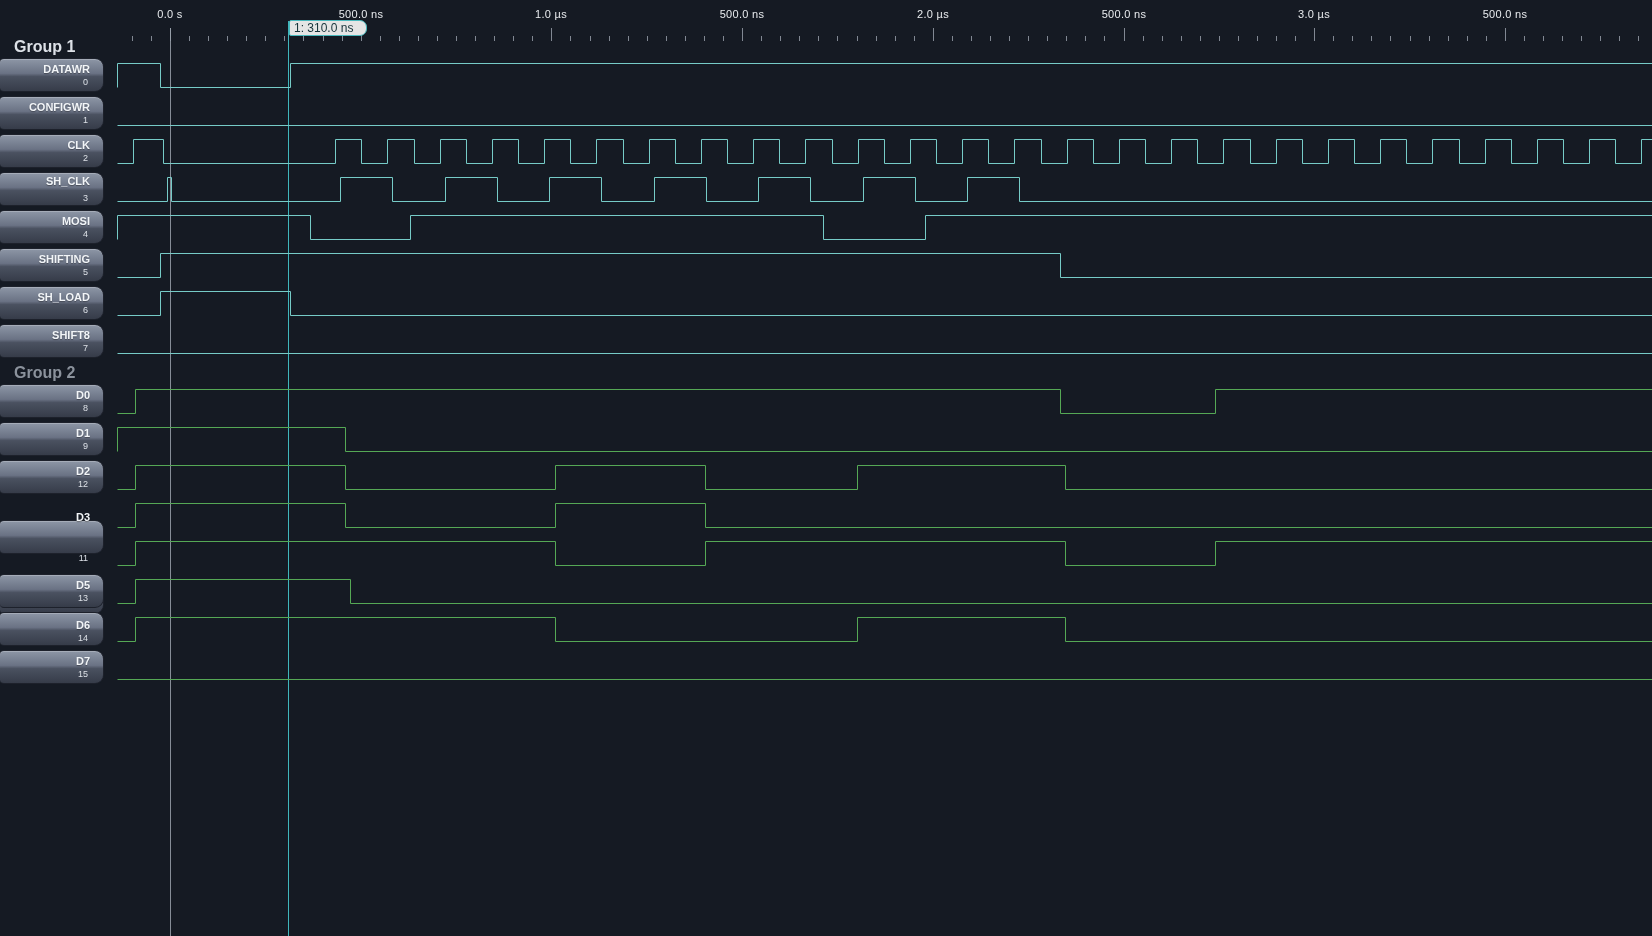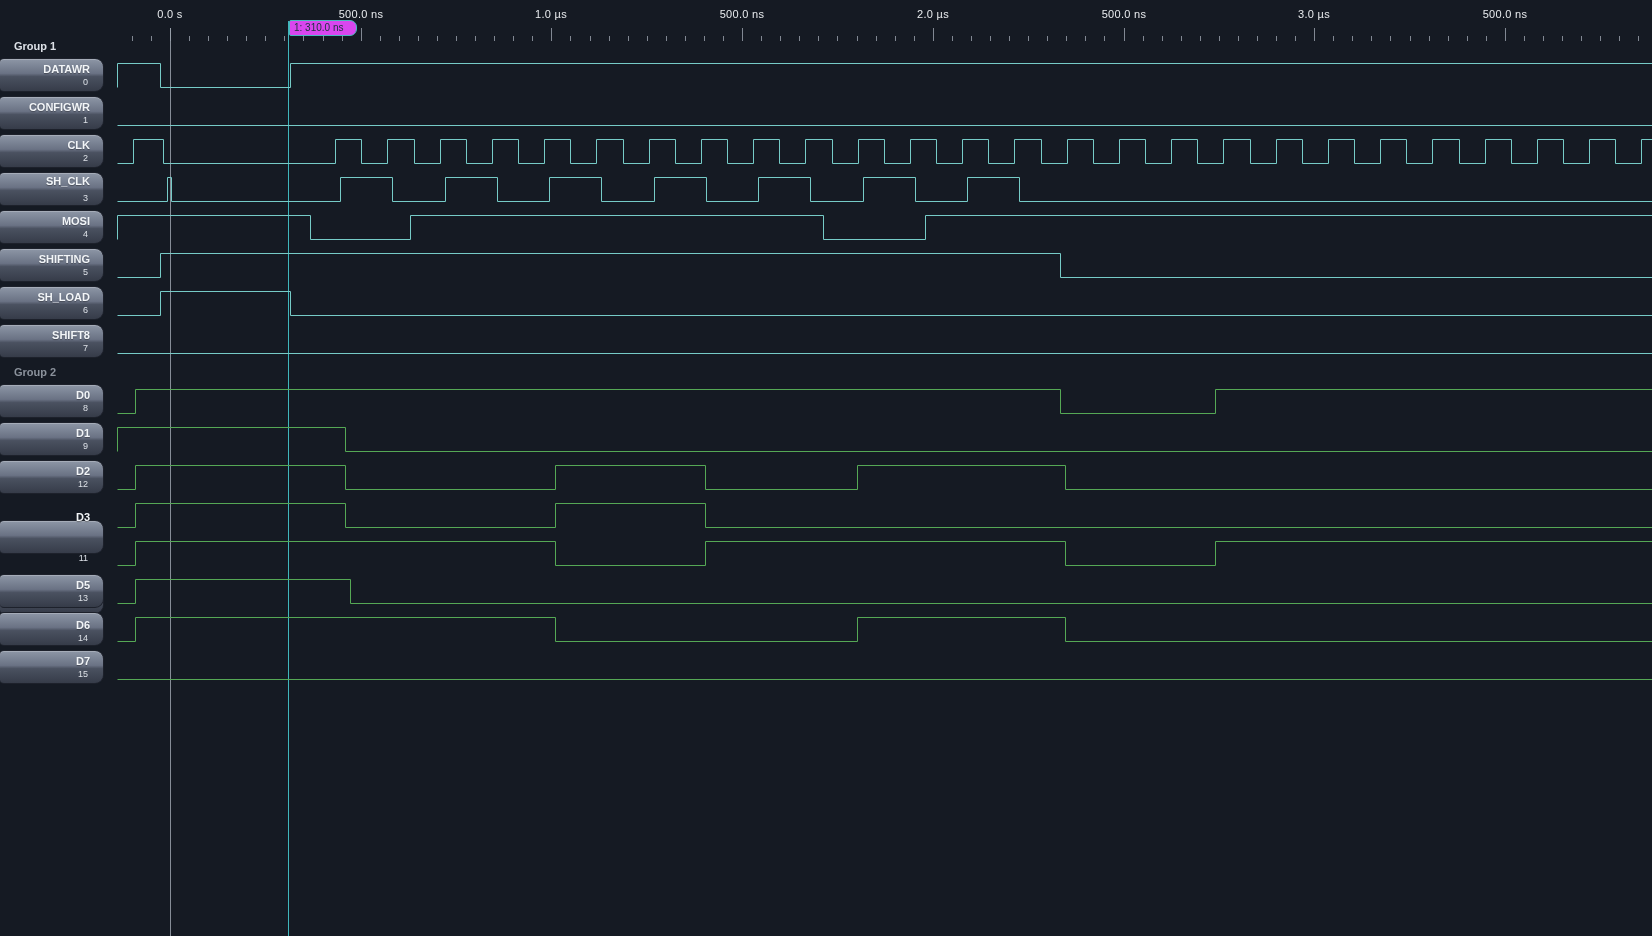--- a/index.html
+++ b/index.html
@@ -2,33 +2,33 @@
 <html><head>
 <meta charset="utf-8">
 <style>
   html,body{margin:0;padding:0;width:1652px;height:936px;overflow:hidden;
     background:#151a23;font-family:"Liberation Sans",sans-serif;}
   #window{position:relative;width:1652px;height:936px;background:#151a23;}
   #wave-svg{position:absolute;left:0;top:0;}
   #ruler{position:absolute;left:0;top:0;width:1652px;height:42px;}
   .ruler-label{position:absolute;top:8px;transform:translateX(-50%);
     font-size:11px;white-space:nowrap;letter-spacing:0.3px;}
-  .group-label{position:absolute;left:14px;font-size:11px;font-weight:bold;
+  .group-label{position:absolute;left:14px;font-size:16px;font-weight:bold;
     line-height:13px;cursor:pointer;}
   .tag{position:absolute;left:0;width:104px;height:34px;box-sizing:border-box;
     border:1px solid #1d212b;border-left:none;border-radius:4px 9px 9px 4px;
     background:linear-gradient(180deg,#8d96a6 0%,#6a7284 45%,#4a5160 55%,#363c49 100%);
     box-shadow:inset 0 1px 0 rgba(255,255,255,.22);
     display:flex;flex-direction:column;align-items:flex-end;justify-content:center;
     padding:2px 13px 2px 0;cursor:pointer;}
   .tag-name{font-size:11px;font-weight:bold;color:#f2f5f8;line-height:13px;
     text-shadow:0 1px 1px rgba(0,0,0,.35);}
   .tag-num{font-size:9px;color:#dce0e6;line-height:10px;margin-top:1px;padding-right:2px;}
-  #marker-flag{position:absolute;top:20px;z-index:5;font-size:10px;line-height:12px;
-    padding:1px 13px 1px 4px;background:#d946ef;border:1px solid #49b8bd;
+  #marker-flag{position:absolute;top:20px;z-index:5;font-size:12px;line-height:12px;
+    padding:1px 13px 1px 4px;background:#e5e5e5;border:1px solid #49b8bd;
     border-radius:2px 7px 7px 2px;color:#16333a;white-space:nowrap;cursor:ew-resize;}
 </style>
 </head>
 <body>
 
 <div id="window">
   <svg id="wave-svg" width="1652" height="936">
       <path d="M132.5 36L132.5 41M151.5 36L151.5 41M189.5 36L189.5 41M208.5 36L208.5 41M227.5 36L227.5 41M246.5 36L246.5 41M265.5 36L265.5 41M284.5 36L284.5 41M303.5 36L303.5 41M323.5 36L323.5 41M342.5 36L342.5 41M380.5 36L380.5 41M399.5 36L399.5 41M418.5 36L418.5 41M437.5 36L437.5 41M456.5 36L456.5 41M475.5 36L475.5 41M494.5 36L494.5 41M513.5 36L513.5 41M532.5 36L532.5 41M570.5 36L570.5 41M590.5 36L590.5 41M609.5 36L609.5 41M628.5 36L628.5 41M647.5 36L647.5 41M666.5 36L666.5 41M685.5 36L685.5 41M704.5 36L704.5 41M723.5 36L723.5 41M761.5 36L761.5 41M780.5 36L780.5 41M799.5 36L799.5 41M818.5 36L818.5 41M837.5 36L837.5 41M857.5 36L857.5 41M876.5 36L876.5 41M895.5 36L895.5 41M914.5 36L914.5 41M952.5 36L952.5 41M971.5 36L971.5 41M990.5 36L990.5 41M1009.5 36L1009.5 41M1028.5 36L1028.5 41M1047.5 36L1047.5 41M1066.5 36L1066.5 41M1085.5 36L1085.5 41M1104.5 36L1104.5 41M1143.5 36L1143.5 41M1162.5 36L1162.5 41M1181.5 36L1181.5 41M1200.5 36L1200.5 41M1219.5 36L1219.5 41M1238.5 36L1238.5 41M1257.5 36L1257.5 41M1276.5 36L1276.5 41M1295.5 36L1295.5 41M1333.5 36L1333.5 41M1352.5 36L1352.5 41M1371.5 36L1371.5 41M1390.5 36L1390.5 41M1410.5 36L1410.5 41M1429.5 36L1429.5 41M1448.5 36L1448.5 41M1467.5 36L1467.5 41M1486.5 36L1486.5 41M1524.5 36L1524.5 41M1543.5 36L1543.5 41M1562.5 36L1562.5 41M1581.5 36L1581.5 41M1600.5 36L1600.5 41M1619.5 36L1619.5 41M1638.5 36L1638.5 41" stroke="#818893" stroke-width="1" fill="none"></path>
       <path d="M170.5 28L170.5 41M361.5 28L361.5 41M551.5 28L551.5 41M742.5 28L742.5 41M933.5 28L933.5 41M1124.5 28L1124.5 41M1314.5 28L1314.5 41M1505.5 28L1505.5 41" stroke="#818893" stroke-width="1" fill="none"></path>
       <line x1="170.5" y1="28" x2="170.5" y2="936" stroke="#9aa2ac" stroke-opacity="0.85"></line>

